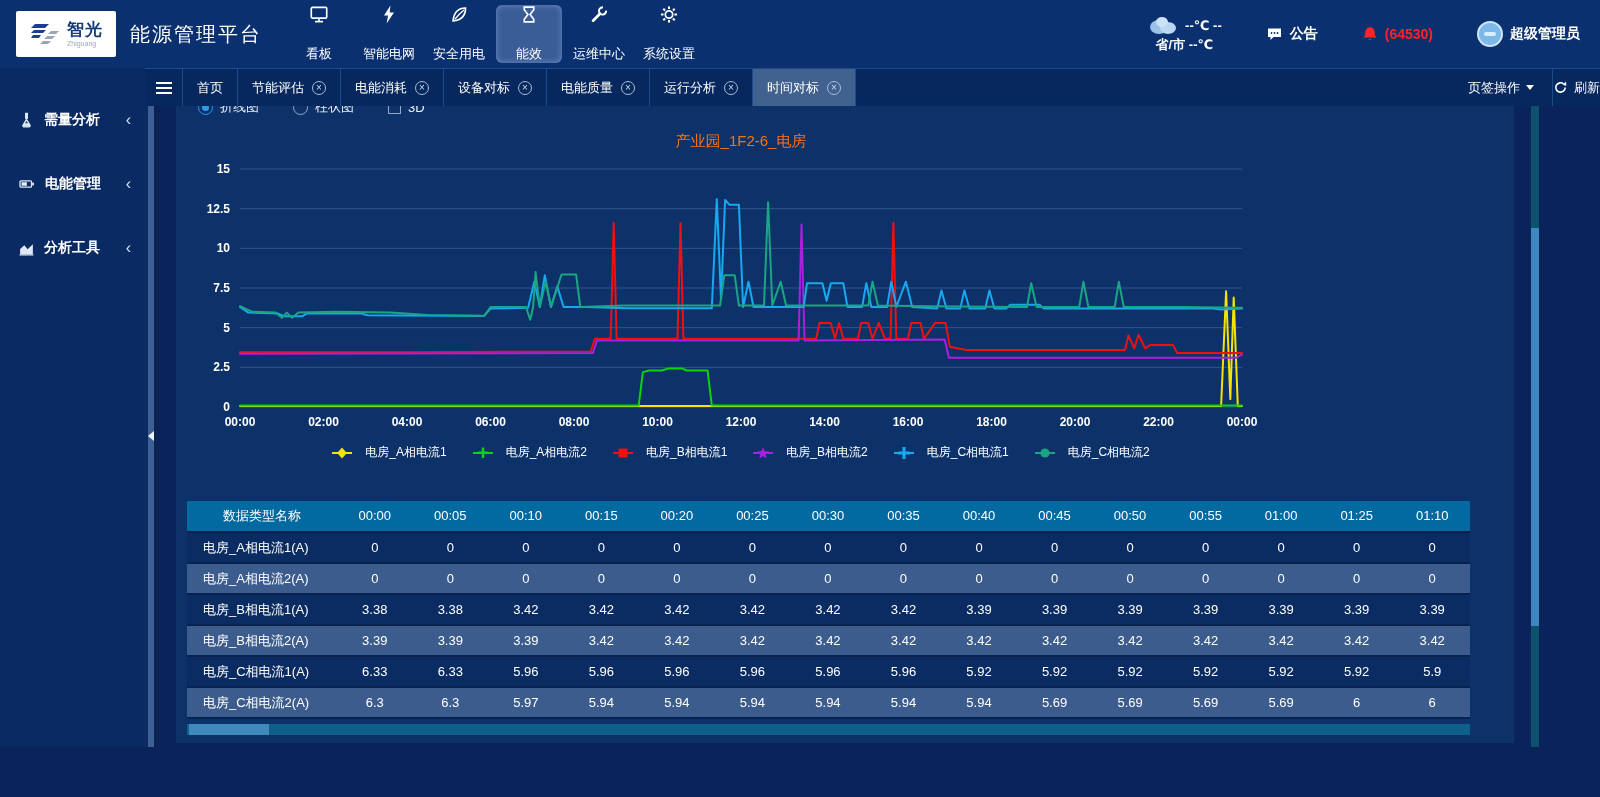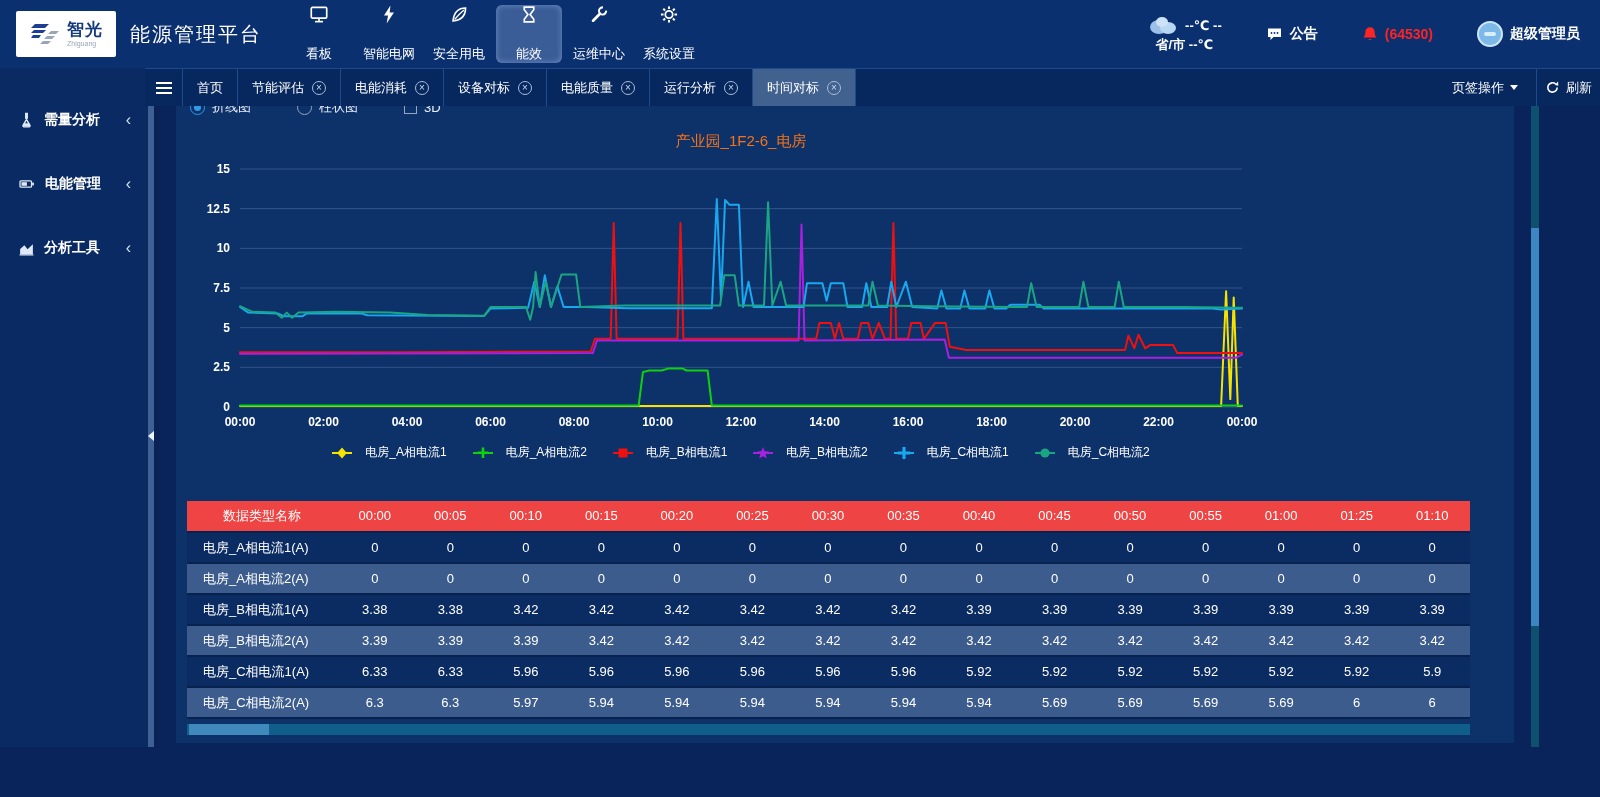--- a/index.html
+++ b/index.html
@@ -53,45 +53,45 @@
   .tab { display:flex; align-items:center; padding:0 14px; color:#fff; font-size:13px;
     border-right:1px solid #1d4a8c; cursor:pointer; white-space:nowrap; }
   .tab.active { background:#41618f; }
   .tab-close { width:14px; height:14px; border:1px solid #a7bcd9; border-radius:50%; color:#cdd9ec;
     font-size:10px; line-height:12px; text-align:center; margin-left:8px; }
   .tab-actions { margin-left:auto; display:flex; align-items:center; }
   .tab-ops { color:#fff; font-size:13px; padding:0 18px; display:flex; align-items:center; gap:6px; cursor:pointer; }
   .caret { width:0; height:0; border-left:4px solid transparent; border-right:4px solid transparent;
     border-top:5px solid #fff; }
   .refresh-btn { border-left:1px solid #1d4a8c; height:100%; display:flex; align-items:center; gap:6px;
-    color:#fff; font-size:13px; padding:0 8px; cursor:pointer; }
+    color:#fff; font-size:13px; padding:0 0; cursor:pointer; }
 
   
   .content { position:absolute; left:159px; top:106px; width:1441px; height:641px; overflow:hidden; }
   .panel { position:absolute; left:17px; top:-14px; width:1338px; height:651px; background:#0d3169; }
-  .controls-row { position:absolute; left:14px; top:6px; display:flex; gap:46px; align-items:center; }
+  .controls-row { position:absolute; left:22px; top:6px; display:flex; gap:34px; align-items:center; }
   .ctl { display:flex; align-items:center; gap:7px; color:#e8eef8; font-size:13px; cursor:pointer; }
   .radio { width:15px; height:15px; border-radius:50%; border:1px solid #93a8c6; background:transparent; position:relative;}
   .radio.checked { border-color:#2f9ae8; }
   .radio.checked::after { content:""; position:absolute; left:3px; top:3px; width:7px; height:7px;
     border-radius:50%; background:#2f9ae8; }
   .checkbox { width:13px; height:13px; border:1px solid #93a8c6; background:transparent; }
   .chart-title { position:absolute; left:0; top:40px; width:1130px; text-align:center; color:#f97316; font-size:15px; }
   #chart-svg { position:absolute; left:0; top:68px; }
   .grid { stroke:rgba(140,170,215,.30); stroke-width:1; }
   .ytick { fill:#fff; font-size:12px; font-weight:bold; text-anchor:end; }
   .xtick { fill:#fff; font-size:12px; font-weight:bold; text-anchor:middle; }
   .legend { position:absolute; left:0; top:352px; width:1130px; display:flex; justify-content:center;
     gap:26px; align-items:center; }
   .legend-item { display:flex; align-items:center; gap:13px; color:#fff; font-size:12px; cursor:pointer; white-space:nowrap;}
 
   
   .table-wrap { position:absolute; left:11px; top:409px; width:1283px; }
   .trow { display:flex; width:100%; border-bottom:2px solid #07224f; }
-  .trow.thead { background:#ef4444; height:32px; line-height:30px; }
+  .trow.thead { background:#0369a1; height:32px; line-height:30px; }
   .trow.dark  { background:#0a2c62; height:31px; line-height:29px; }
   .trow.light { background:#3c5c8d; height:31px; line-height:29px; }
   .tcell { flex:1; text-align:center; color:#fff; font-size:13px; overflow:hidden; white-space:nowrap; }
   .tcell.name { flex:none; width:150px; text-align:left; padding-left:16px; }
   .thead .tcell.name { text-align:center; padding-left:0; }
   .h-scroll { position:absolute; left:11px; top:632px; width:1283px; height:11px; background:#0f5f8a; }
   .h-thumb { position:absolute; left:2px; top:0; width:80px; height:11px; background:#4089bd; }
 
   
   .vscroll { position:absolute; left:1531px; top:106px; width:8px; height:641px; background:#0d516f; }

